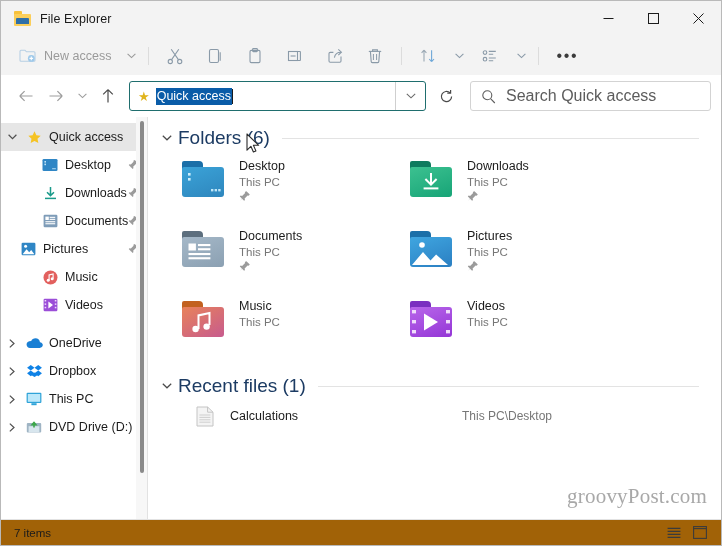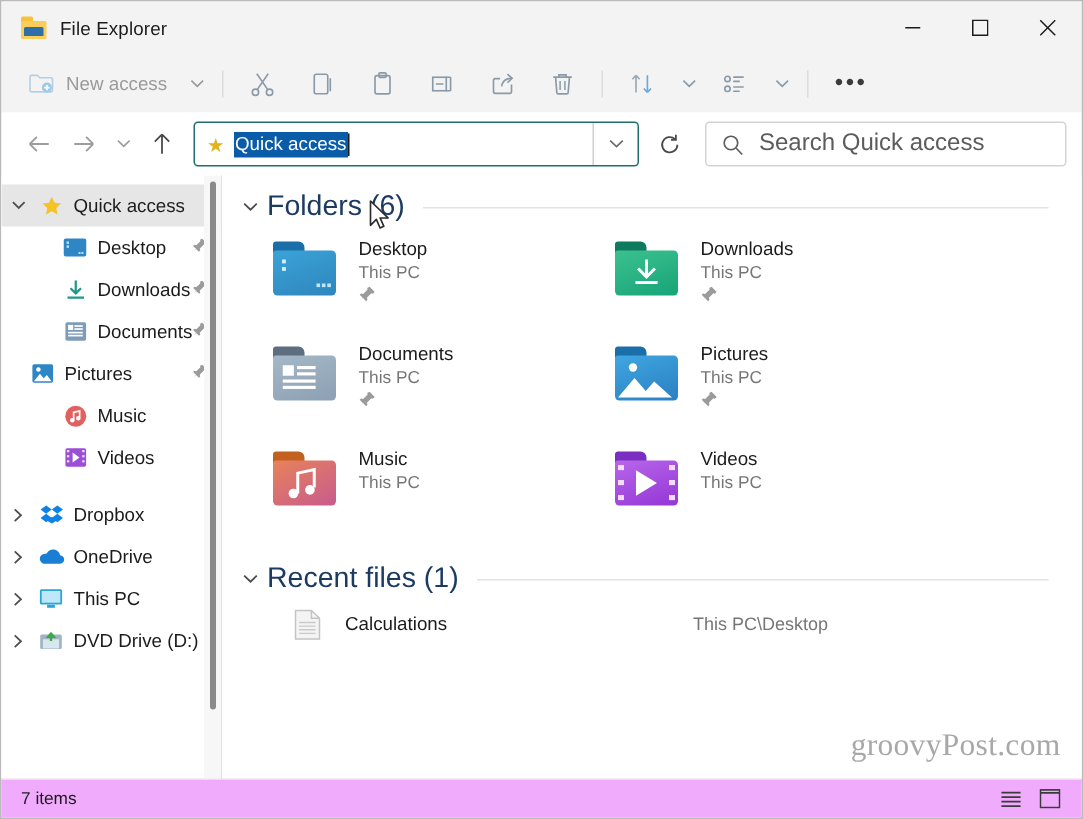--- a/index.html
+++ b/index.html
@@ -216,21 +216,21 @@
     position:absolute; right:14px; bottom:10px;
     font-family:"Liberation Serif", serif;
     font-size:21px; color:#a8a8a8; letter-spacing:0.2px;
     pointer-events:none;
   }
 
   
   .statusbar {
     height:26px; min-height:26px;
     border-top:1px solid #e2e2e2;
-    background:#f0abfc;
+    background:#a16207;
     display:flex; align-items:center;
     padding:0 10px 0 13px;
   }
   .status-text { font-size:11.5px; color:#1b1b1b; }
   .status-right { margin-left:auto; display:flex; gap:4px; }
   .status-btn {
     width:22px; height:20px; display:flex; align-items:center; justify-content:center;
     color:#3b3b3b; border-radius:3px;
   }
 
@@ -540,43 +540,43 @@
 
       <div style="height:10px"></div>
 
       <div class="nav-item">
         <span class="nav-chev">
           <svg width="6" height="9" viewBox="0 0 6 9">
               <path d="M0.8 0.6L5 4.5L0.8 8.4" fill="none" stroke="currentColor" stroke-width="1.2"></path>
             </svg>
         </span>
         <span class="nav-ico">
+          <svg width="17" height="12" viewBox="0 0 18 12">
+            <path d="M5.4 11.2h9.1c1.9 0 3.3-1.3 3.3-3 0-1.6-1.3-2.9-3-3-.3-2.3-2.3-4.1-4.8-4.1-2 0-3.7 1.1-4.5 2.8C2.3 4 0.6 5.5.6 7.6c0 2 1.6 3.6 3.6 3.6z" fill="#1a7fd4"></path>
+          </svg>
+        </span>
+        <span class="nav-label">OneDrive</span>
+      </div>
+
+      <div class="nav-item">
+        <span class="nav-chev">
+          <svg width="6" height="9" viewBox="0 0 6 9">
+              <path d="M0.8 0.6L5 4.5L0.8 8.4" fill="none" stroke="currentColor" stroke-width="1.2"></path>
+            </svg>
+        </span>
+        <span class="nav-ico">
           <svg width="15" height="14" viewBox="0 0 16 15">
             <path d="M4 1L0 4l4 3 4-3z" fill="#0f82e6"></path>
             <path d="M12 1l4 3-4 3-4-3z" fill="#0f82e6"></path>
             <path d="M0 10l4-3 4 3-4 3z" fill="#0f82e6"></path>
             <path d="M16 10l-4-3-4 3 4 3z" fill="#0f82e6"></path>
             <path d="M4 11.6l4-2.4 4 2.4-4 2.4z" fill="#0f82e6"></path>
           </svg>
         </span>
         <span class="nav-label">Dropbox</span>
-      </div>
-
-      <div class="nav-item">
-        <span class="nav-chev">
-          <svg width="6" height="9" viewBox="0 0 6 9">
-              <path d="M0.8 0.6L5 4.5L0.8 8.4" fill="none" stroke="currentColor" stroke-width="1.2"></path>
-            </svg>
-        </span>
-        <span class="nav-ico">
-          <svg width="17" height="12" viewBox="0 0 18 12">
-            <path d="M5.4 11.2h9.1c1.9 0 3.3-1.3 3.3-3 0-1.6-1.3-2.9-3-3-.3-2.3-2.3-4.1-4.8-4.1-2 0-3.7 1.1-4.5 2.8C2.3 4 0.6 5.5.6 7.6c0 2 1.6 3.6 3.6 3.6z" fill="#1a7fd4"></path>
-          </svg>
-        </span>
-        <span class="nav-label">OneDrive</span>
       </div>
 
       <div class="nav-item">
         <span class="nav-chev">
           <svg width="6" height="9" viewBox="0 0 6 9">
               <path d="M0.8 0.6L5 4.5L0.8 8.4" fill="none" stroke="currentColor" stroke-width="1.2"></path>
             </svg>
         </span>
         <span class="nav-ico">
           <svg width="16" height="14" viewBox="0 0 16 14">

